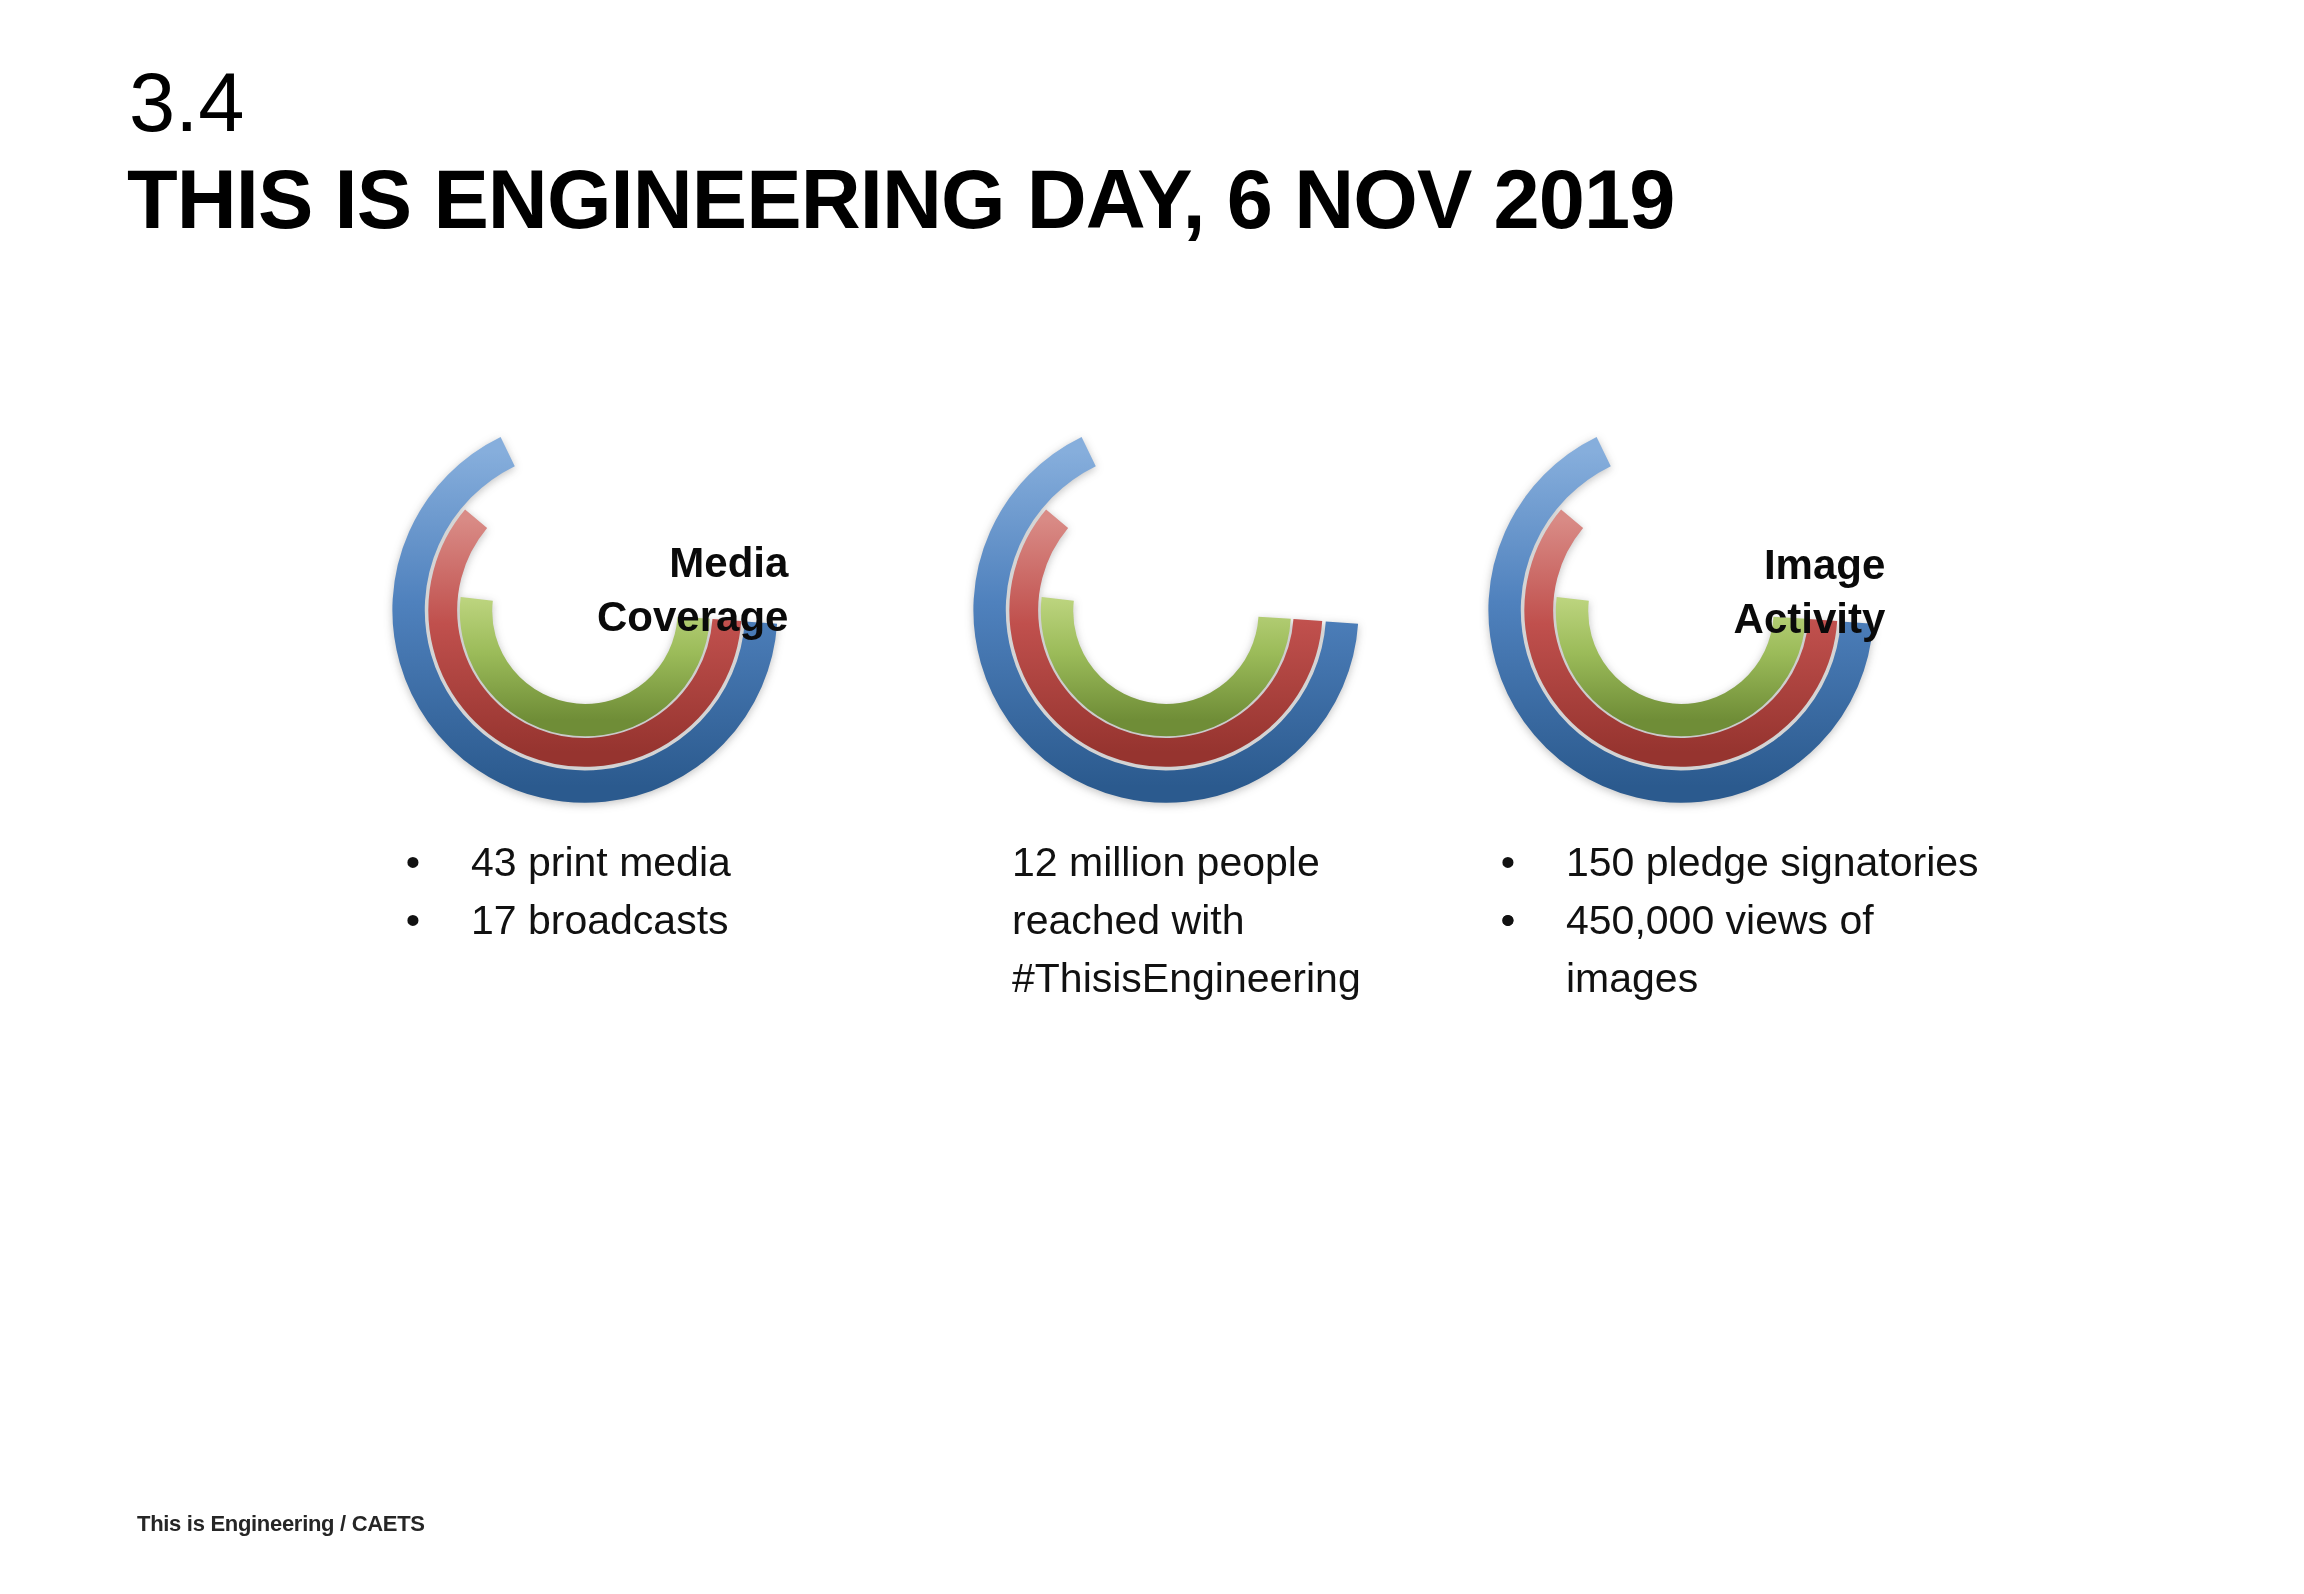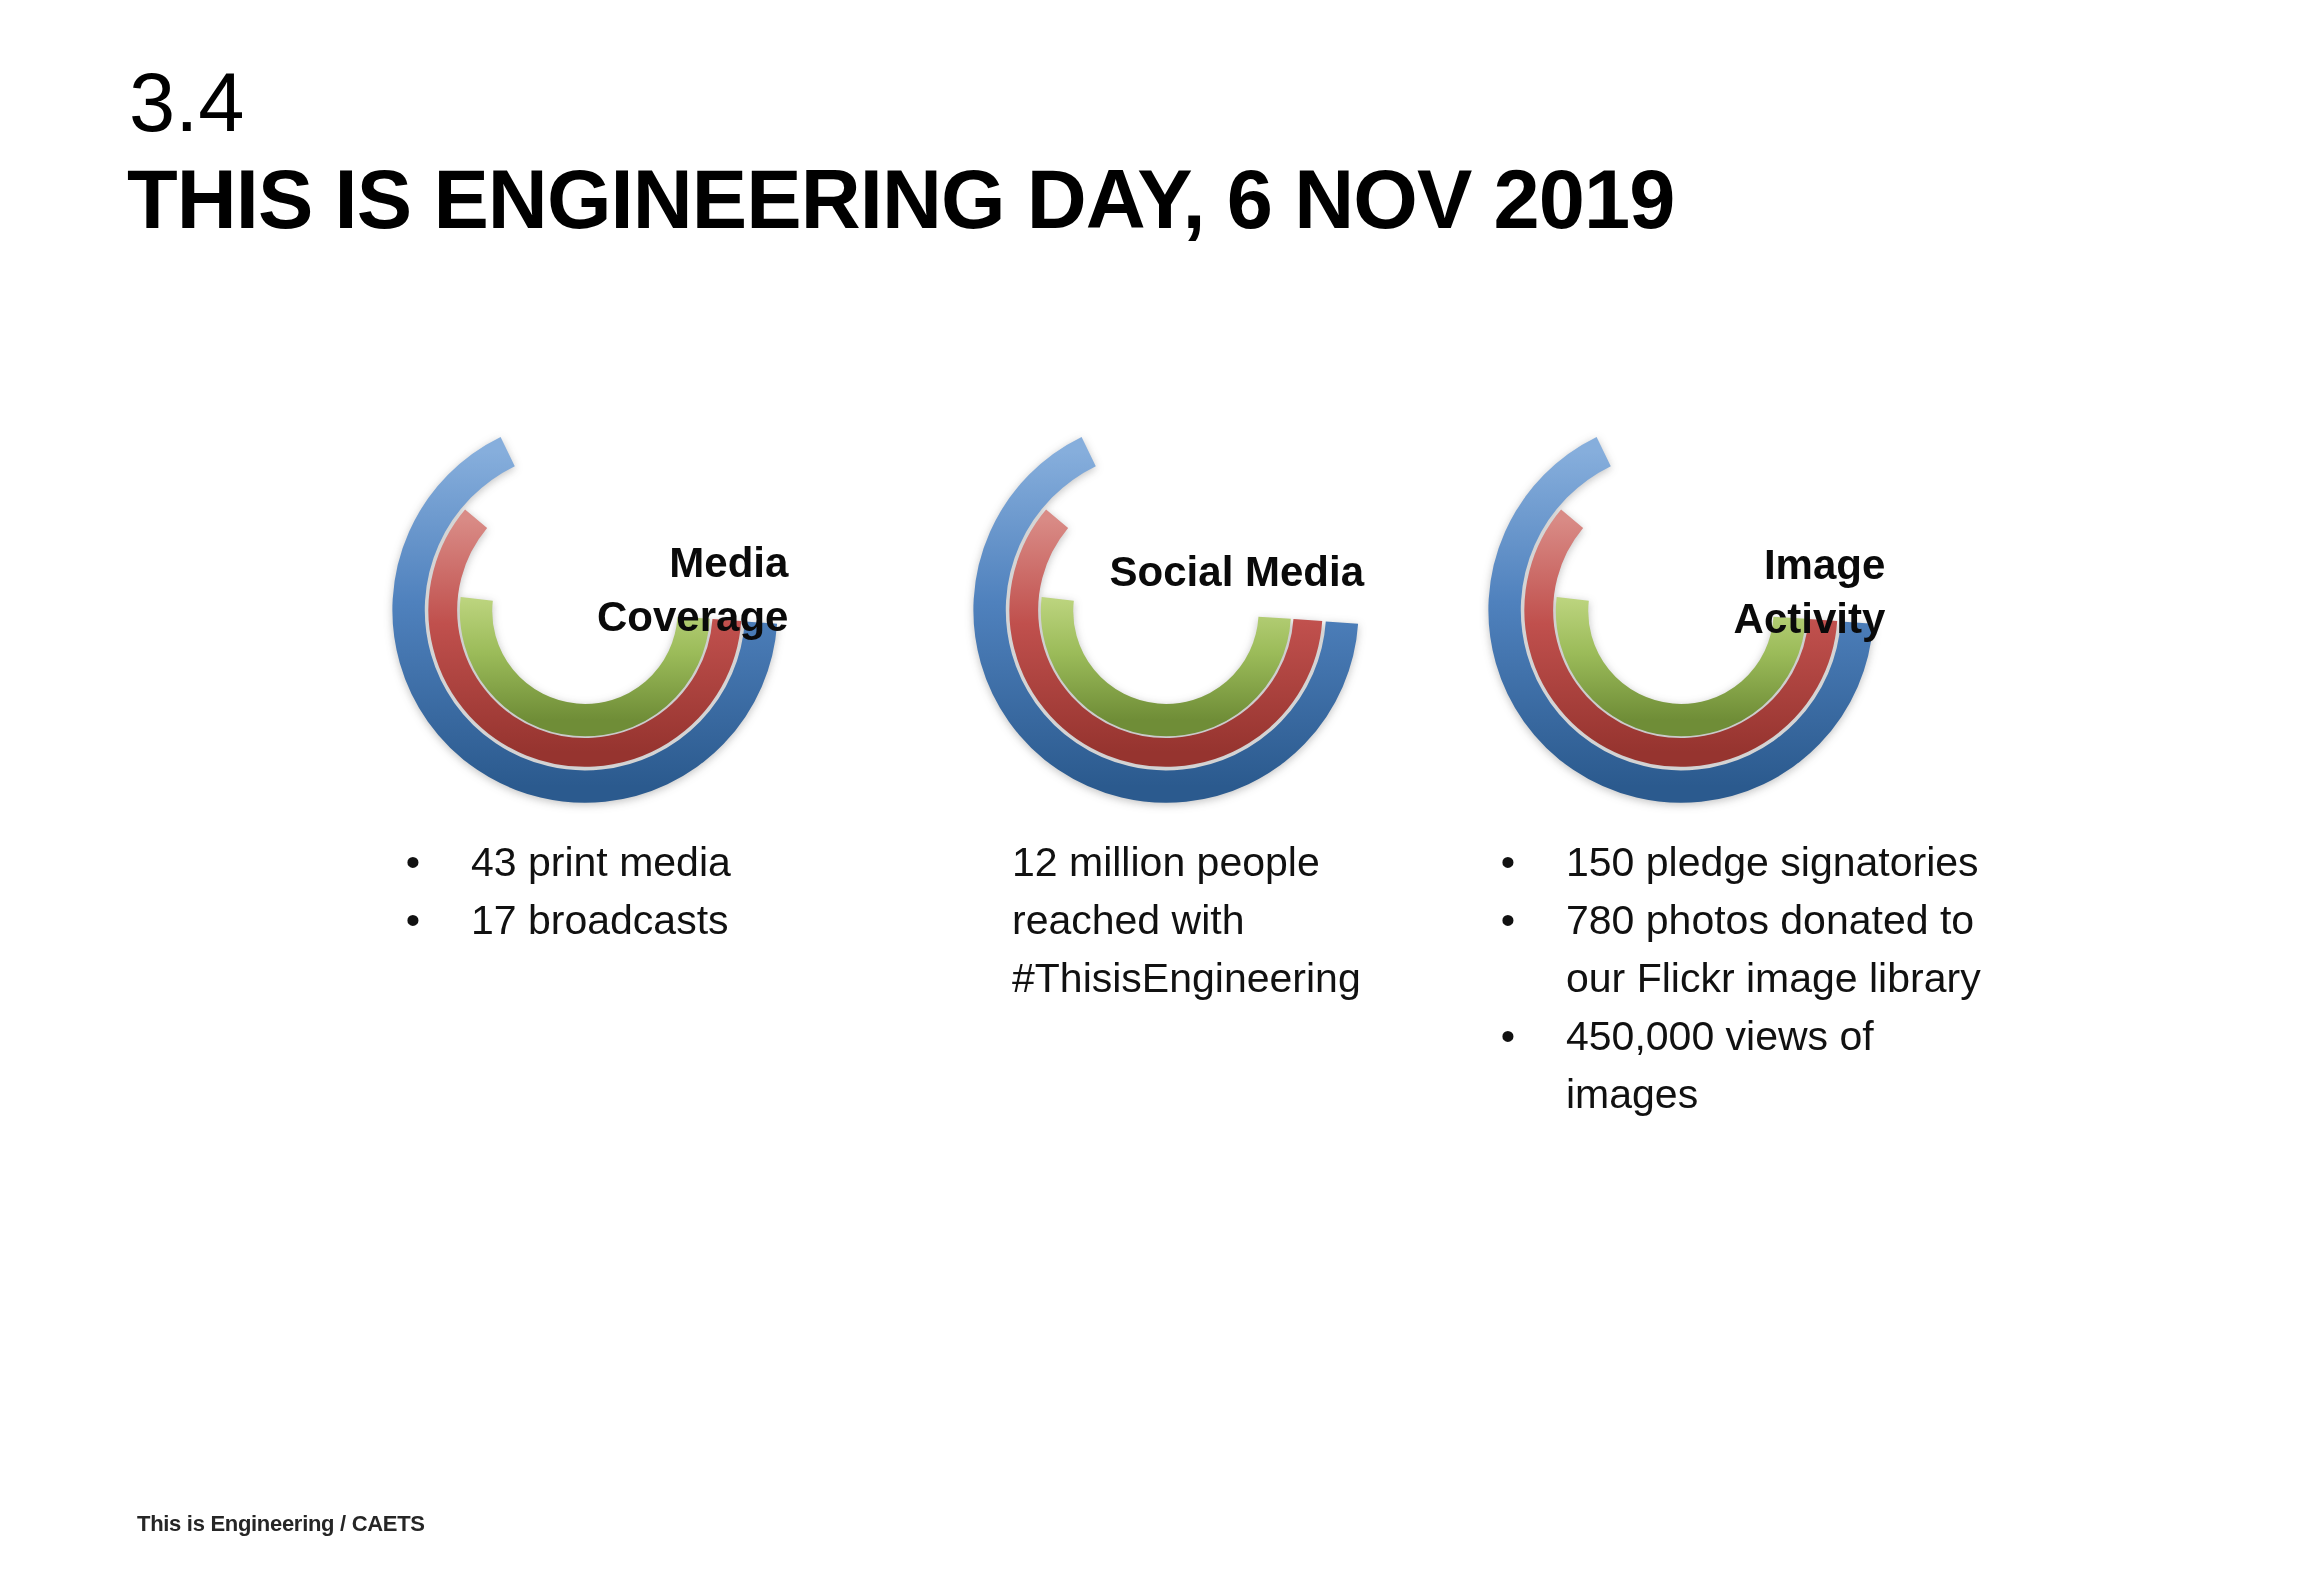--- a/index.html
+++ b/index.html
@@ -64,23 +64,20 @@
     <span>Coverage</span>
   </div>
 </div>
 
 <div class="panel" id="panel-2">
   <svg width="396" height="387" viewBox="0 0 440 430">
     <path d="M415.5,221.7 A196,196 0 1 1 134.1,31.8" fill="none" stroke="url(#gradBlue)" stroke-width="36"></path>
     <path d="M377.6,219.0 A158,158 0 1 1 99.0,106.4" fill="none" stroke="url(#gradRed)" stroke-width="32"></path>
     <path d="M340.7,216.4 A121,121 0 1 1 99.7,195.4" fill="none" stroke="url(#gradGreen)" stroke-width="36"></path>
   </svg>
-  <div class="circle-label">
-    <span>Social Media</span>
-  </div>
 </div>
 
 <div class="panel" id="panel-3">
   <svg width="396" height="387" viewBox="0 0 440 430">
     <path d="M415.5,221.7 A196,196 0 1 1 134.1,31.8" fill="none" stroke="url(#gradBlue)" stroke-width="36"></path>
     <path d="M377.6,219.0 A158,158 0 1 1 99.0,106.4" fill="none" stroke="url(#gradRed)" stroke-width="32"></path>
     <path d="M340.7,216.4 A121,121 0 1 1 99.7,195.4" fill="none" stroke="url(#gradGreen)" stroke-width="36"></path>
   </svg>
   <div class="circle-label">
     <span>Image</span>
@@ -95,19 +92,19 @@
   </ul>
 </div>
 
 <div class="body-block" id="body-2">
   <p>12 million people reached with #ThisisEngineering</p>
 </div>
 
 <div class="body-block" id="body-3">
   <ul>
     <li><span class="marker">•</span><span>150 pledge signatories</span></li>
-    <li><span class="marker">•</span><span>780 photos donated to our Flickr image library</span></li>
+    <li><span class="marker">•</span></li>
     <li><span class="marker">•</span><span>450,000 views of images</span></li>
   </ul>
 </div>
 
 <div class="abs" id="footer-credit">This is Engineering / CAETS</div>
 
 
 </body></html>

